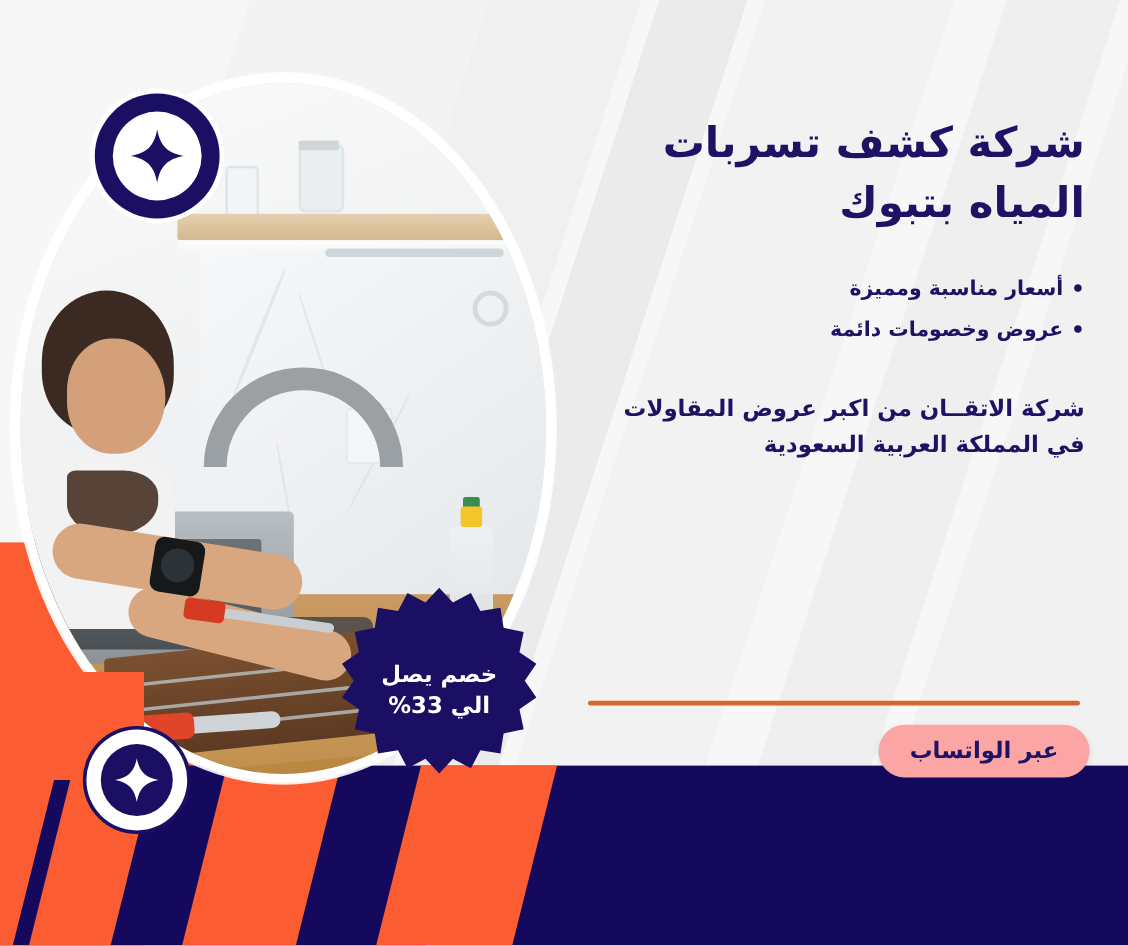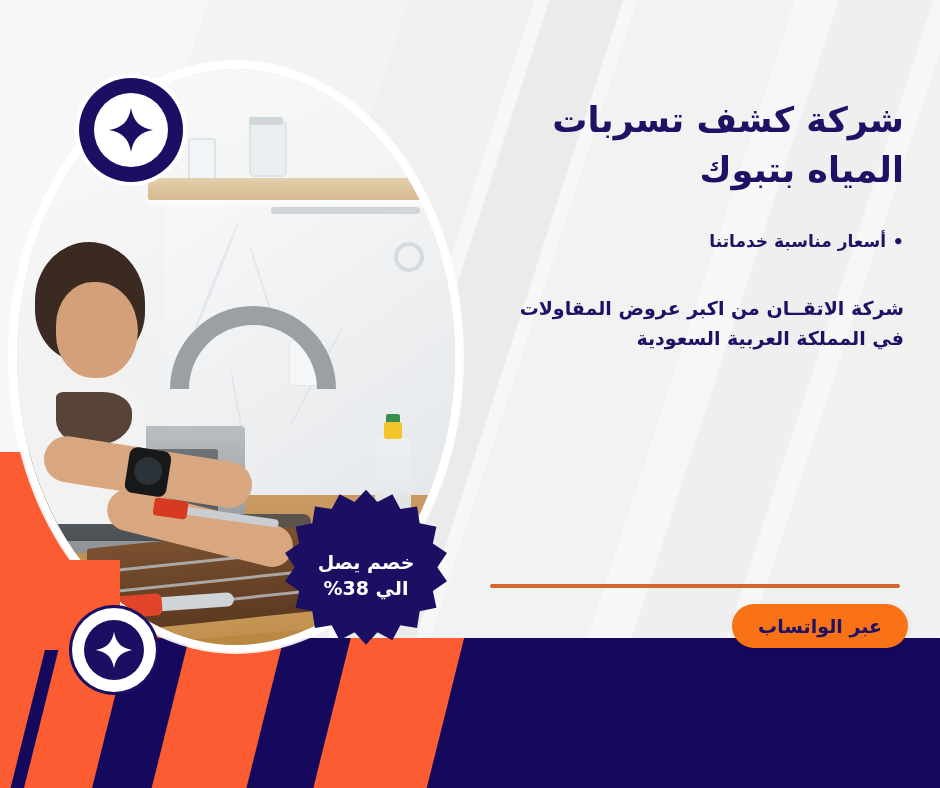--- a/index.html
+++ b/index.html
@@ -132,21 +132,21 @@
     margin:34px 0 0 0;font-size:19px;font-weight:bold;color:#1d1263;line-height:1.62;
   }
   .divider{
     position:absolute;right:40px;top:584px;width:410px;height:4px;
     background:#d4672f;border-radius:2px;
   }
 
   
   .btns{position:absolute;right:32px;top:604px;display:flex;gap:24px;direction:rtl;}
   .btn{
-    background:#f97316;color:#1d1263;font-size:19px;font-weight:bold;
+    background:#fca5a5;color:#1d1263;font-size:19px;font-weight:bold;
     border:none;border-radius:30px;padding:11px 26px;white-space:nowrap;
     box-shadow:0 2px 6px rgba(0,0,0,.10);cursor:pointer;
     font-family:"DejaVu Sans","Liberation Sans",sans-serif;
   }
 
   
   .badge{
     position:absolute;left:278px;top:488px;width:176px;height:176px;
     display:flex;align-items:center;justify-content:center;
   }
@@ -237,28 +237,29 @@
     </span>
   </div>
 
   <div class="badge">
     <svg viewBox="0 0 200 200" aria-hidden="true">
       <path fill="#1a0f63" d="M100 2
         l13 14 17-9 9 17 19-3 3 19 19 4-4 19 16 11-11 16 11 16-16 11 4 19-19 4-3 19-19-3-9 17-17-9-13 14-13-14-17 9-9-17-19 3-3-19-19-4 4-19-16-11 11-16-11-16 16-11-4-19 19-4 3-19 19 3 9-17 17 9z"></path>
     </svg>
     <div class="badge-text">
       <div>خصم يصل</div>
-      <div>الي 38%</div>
+      <div>الي 33%</div>
     </div>
   </div>
 
   <div class="content">
     <h1 class="title">شركة كشف تسربات المياه بتبوك</h1>
     <ul class="bullets">
-      <li>أسعار مناسبة خدماتنا</li>
+      <li>أسعار مناسبة ومميزة</li>
+      <li>عروض وخصومات دائمة</li>
     </ul>
     <p class="para">شركة الاتقــان من اكبر عروض المقاولات في المملكة العربية السعودية</p>
   </div>
 
   <div class="divider"></div>
 
   <div class="btns">
     <button class="btn">عبر الواتساب</button>
   </div>
 

